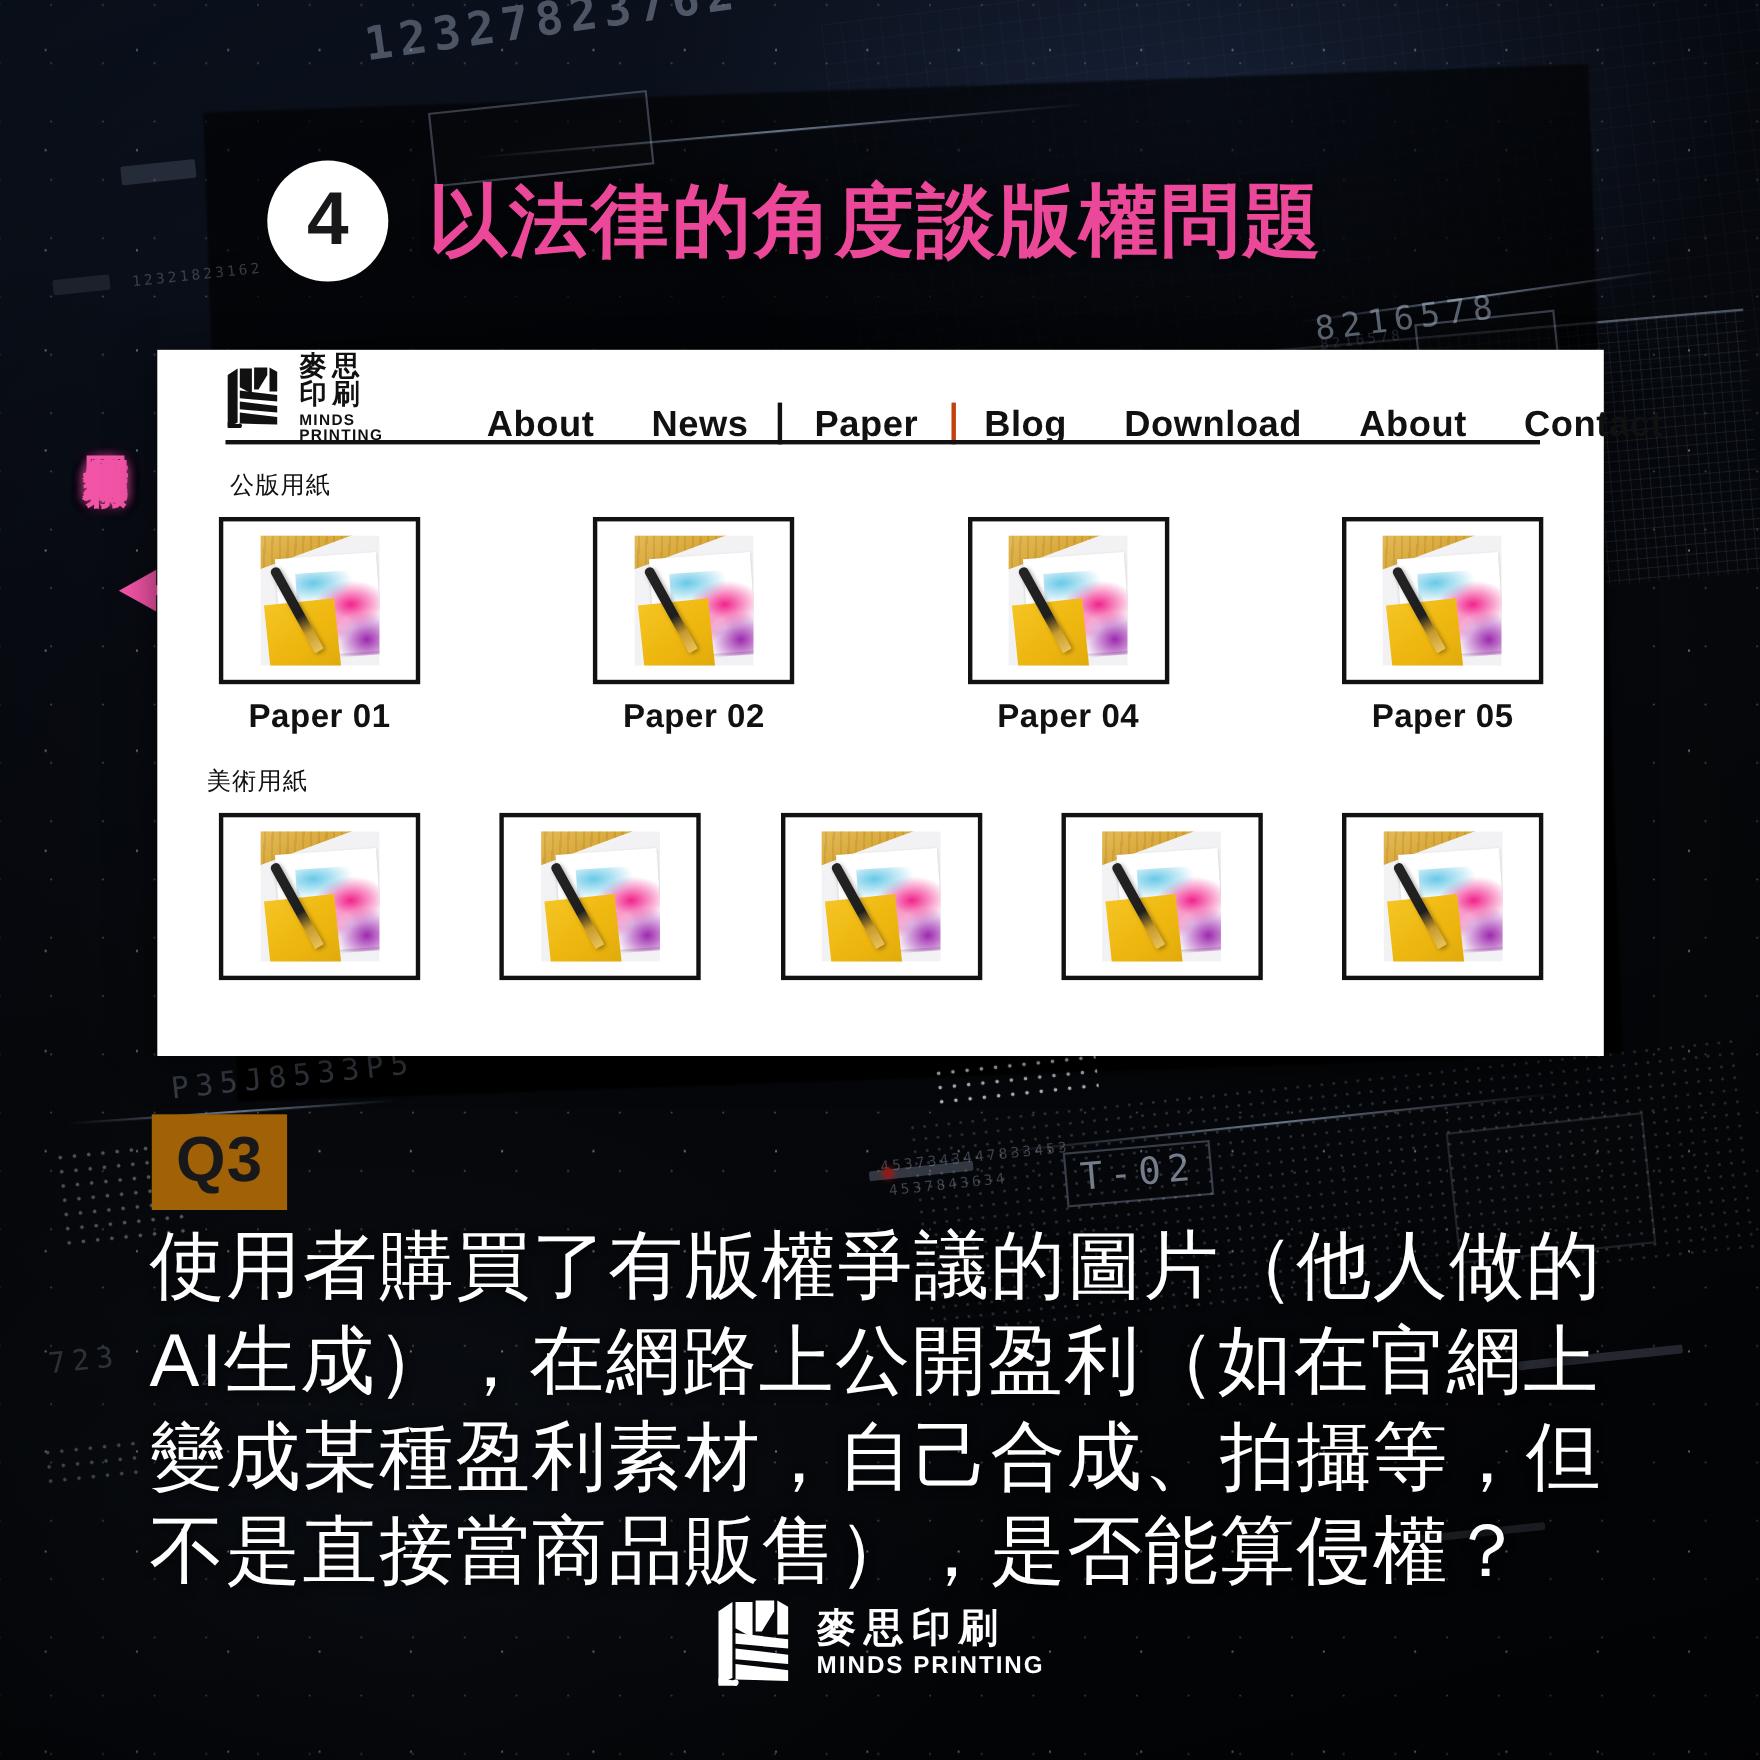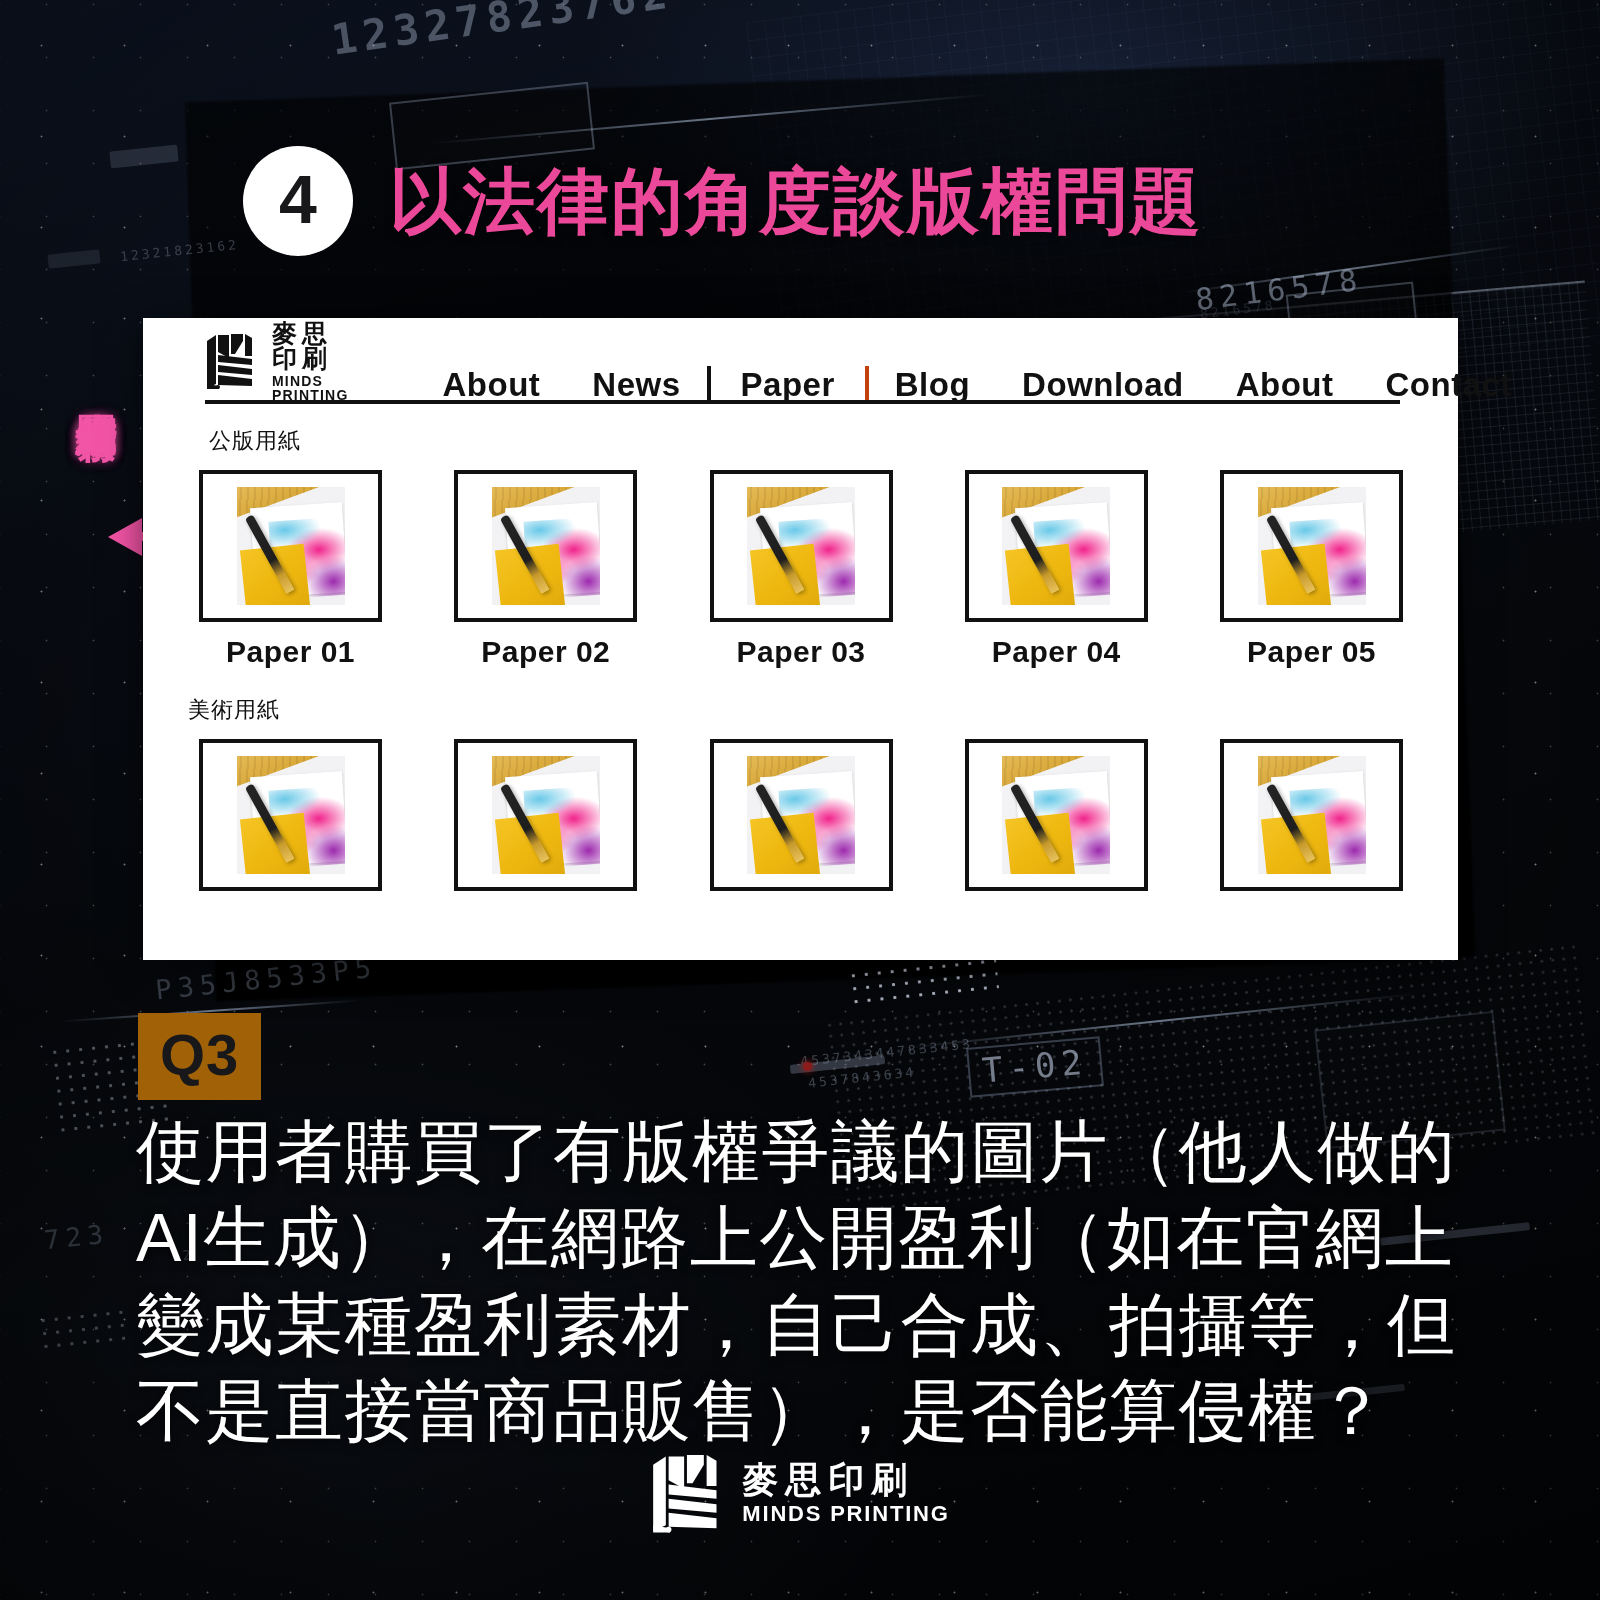--- a/index.html
+++ b/index.html
@@ -469,33 +469,20 @@
                 <div class="ph-sheet"></div>
                 <div class="ph-paint"></div>
               <div class="ph-yellow"></div>
                 <div class="ph-pen"></div>
                 <div class="ph-gloss"></div>
             </div>
           </div>
           <div class="thumb-caption">Paper 02</div>
         </div>
 
-        <div class="thumb-cell">
-          <div class="thumb-frame">
-            <div class="thumb-img">
-              <div class="ph-wood"></div>
-                <div class="ph-sheet"></div>
-                <div class="ph-paint"></div>
-              <div class="ph-yellow"></div>
-                <div class="ph-pen"></div>
-                <div class="ph-gloss"></div>
-            </div>
-          </div>
-          <div class="thumb-caption">Paper 03</div>
-        </div>
 
         <div class="thumb-cell">
           <div class="thumb-frame">
             <div class="thumb-img">
               <div class="ph-wood"></div>
                 <div class="ph-sheet"></div>
                 <div class="ph-paint"></div>
               <div class="ph-yellow"></div>
                 <div class="ph-pen"></div>
                 <div class="ph-gloss"></div>

